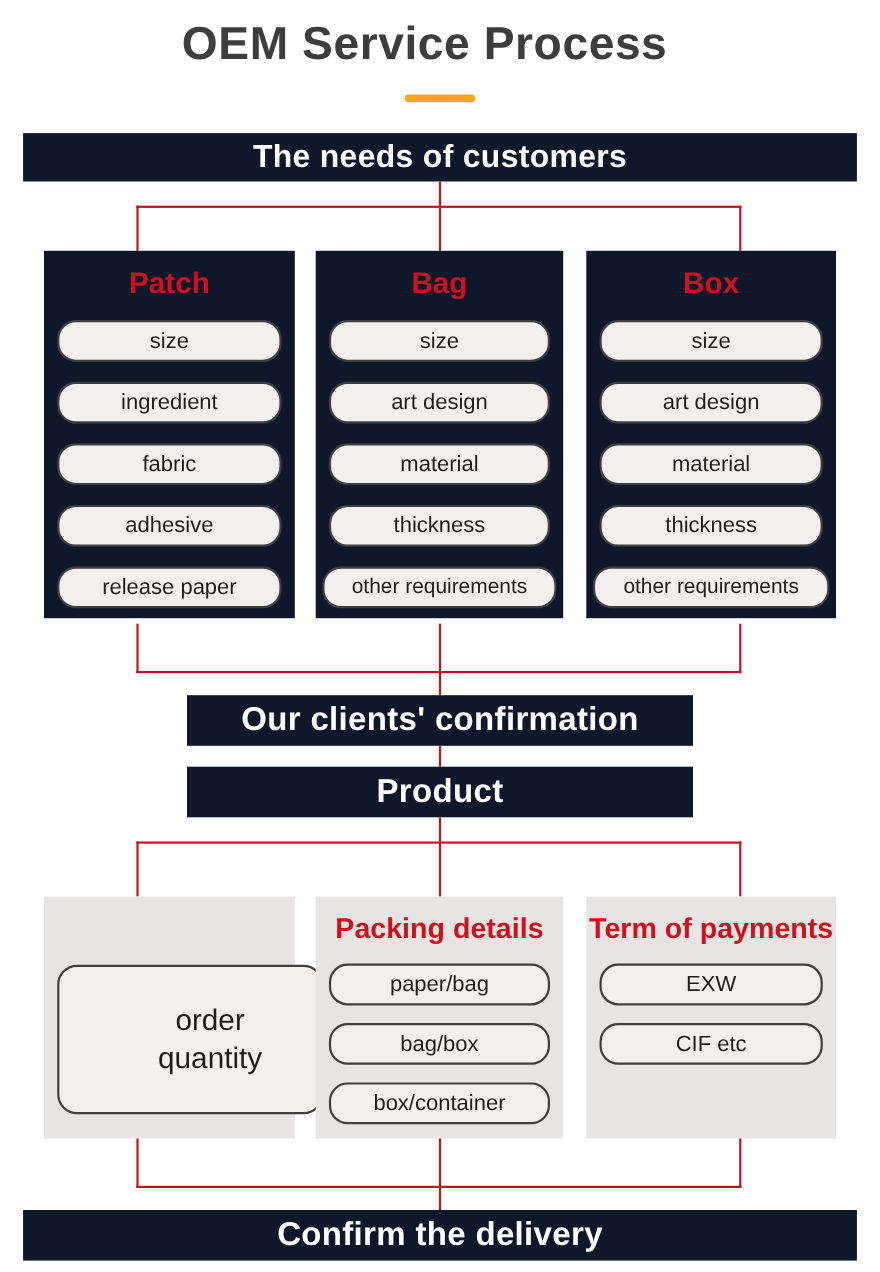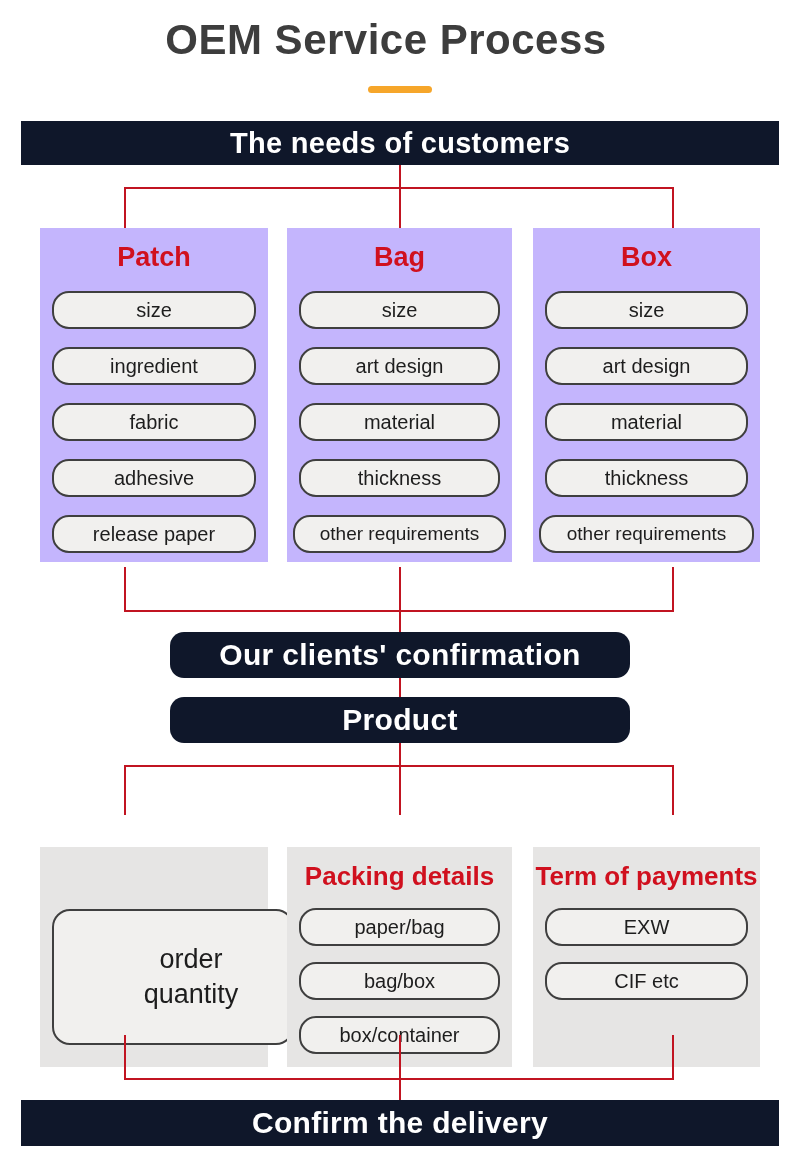--- a/index.html
+++ b/index.html
@@ -14,38 +14,38 @@
   .accent-bar{
     position:absolute;left:368px;top:86px;width:64px;height:7px;
     border-radius:4px;background:#f6a62a;
   }
   .banner{
     position:absolute;background:#0f172a;color:#ffffff;
     display:flex;align-items:center;justify-content:center;
     font-weight:700;font-size:29px;letter-spacing:0.3px;
   }
   .banner.wide{left:21px;width:758px;height:44px;}
-  .banner.mid{left:170px;width:460px;height:46px;font-size:30px;border-radius:14px;}
+  .banner.mid{left:170px;width:460px;height:46px;font-size:30px;}
   .vline{position:absolute;width:2px;background:#c11421;}
   .hline{position:absolute;height:2px;background:#c11421;}
   .col{
-    position:absolute;top:228px;height:334px;background:#c4b5fd;
+    position:absolute;top:228px;height:334px;background:#0f172a;
   }
   .col-title{
     margin-top:14px;text-align:center;font-size:27px;font-weight:700;color:#d0101e;
   }
   .pill{
     height:34px;margin:0 12px;border:2px solid #3f3f3f;border-radius:17px;
     background:#f1f0ee;display:flex;align-items:center;justify-content:center;
     font-size:20px;color:#1d1d1d;white-space:nowrap;
   }
   .col .pill{margin-top:18px;}
   .col .pill:first-of-type{margin-top:17px;}
   .bottom-box{
-    position:absolute;top:815px;height:220px;background:#e6e5e4;margin-top:32px;
+    position:absolute;top:815px;height:220px;background:#e6e5e4;
   }
   .bottom-title{
     margin-top:14px;text-align:center;font-size:26px;font-weight:700;color:#d0101e;
     white-space:nowrap;
   }
   .bottom-box .pill{margin-top:16px;}
   .bottom-box .pill:first-of-type{margin-top:15px;}
   .order-rect{
     position:absolute;left:12px;top:62px;width:202px;height:132px;
     border:2px solid #3f3f3f;border-radius:18px;background:#f1f0ee;

